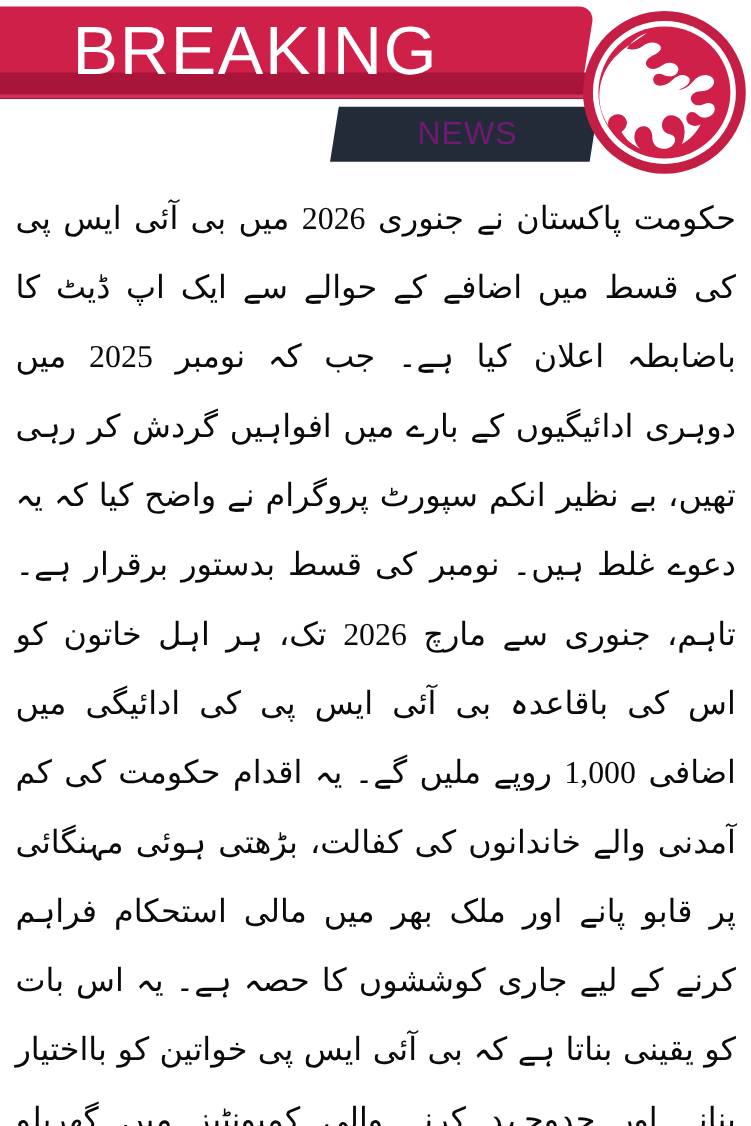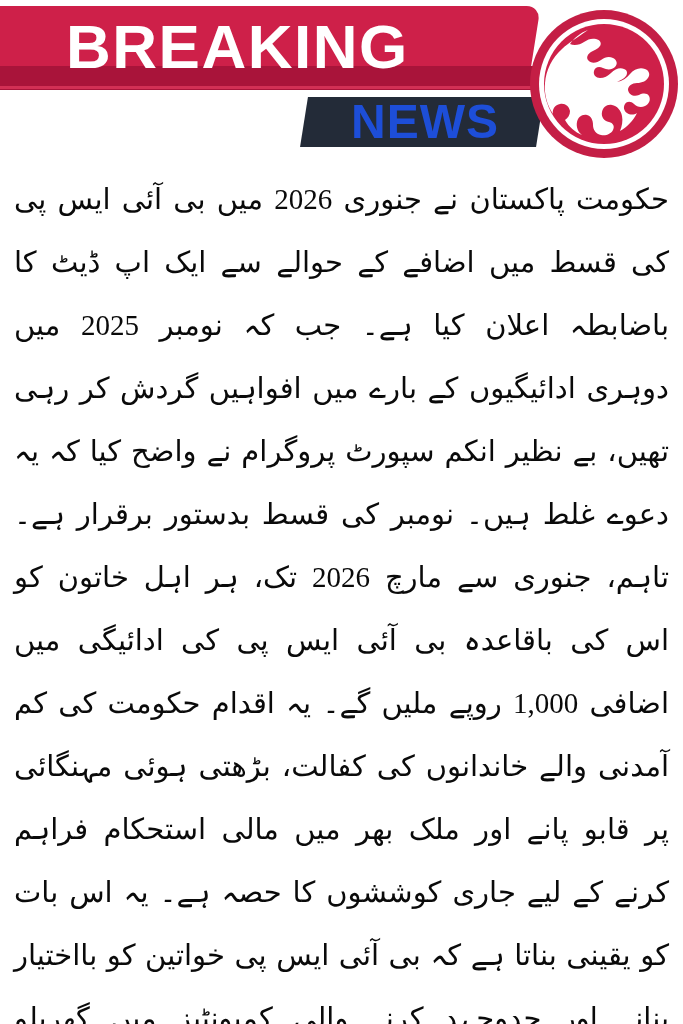--- a/index.html
+++ b/index.html
@@ -58,21 +58,21 @@
   }
 
   .breaking-text {
     position: absolute;
     left: 66px;
     top: 9px;
     width: 440px;
     height: 76px;
     line-height: 76px;
     font-family: "Liberation Sans", sans-serif;
-    font-weight: bold;
+    font-weight: normal;
     font-size: 62px;
     letter-spacing: 1.5px;
     color: #ffffff;
     white-space: nowrap;
     text-align: left;
   }
 
   
   .news-bar {
     position: absolute;
@@ -84,24 +84,24 @@
     transform: skewX(-9deg);
   }
   .news-text {
     position: absolute;
     left: 330px;
     top: 96px;
     width: 190px;
     height: 52px;
     line-height: 52px;
     font-family: "Liberation Sans", sans-serif;
-    font-weight: bold;
-    font-size: 48px;
+    font-weight: normal;
+    font-size: 29px;
     letter-spacing: 1px;
-    color: #1d4ed8;
+    color: #701a75;
     white-space: nowrap;
     text-align: center;
   }
 
   
   .globe {
     position: absolute;
     left: 528px;
     top: 8px;
     width: 152px;

